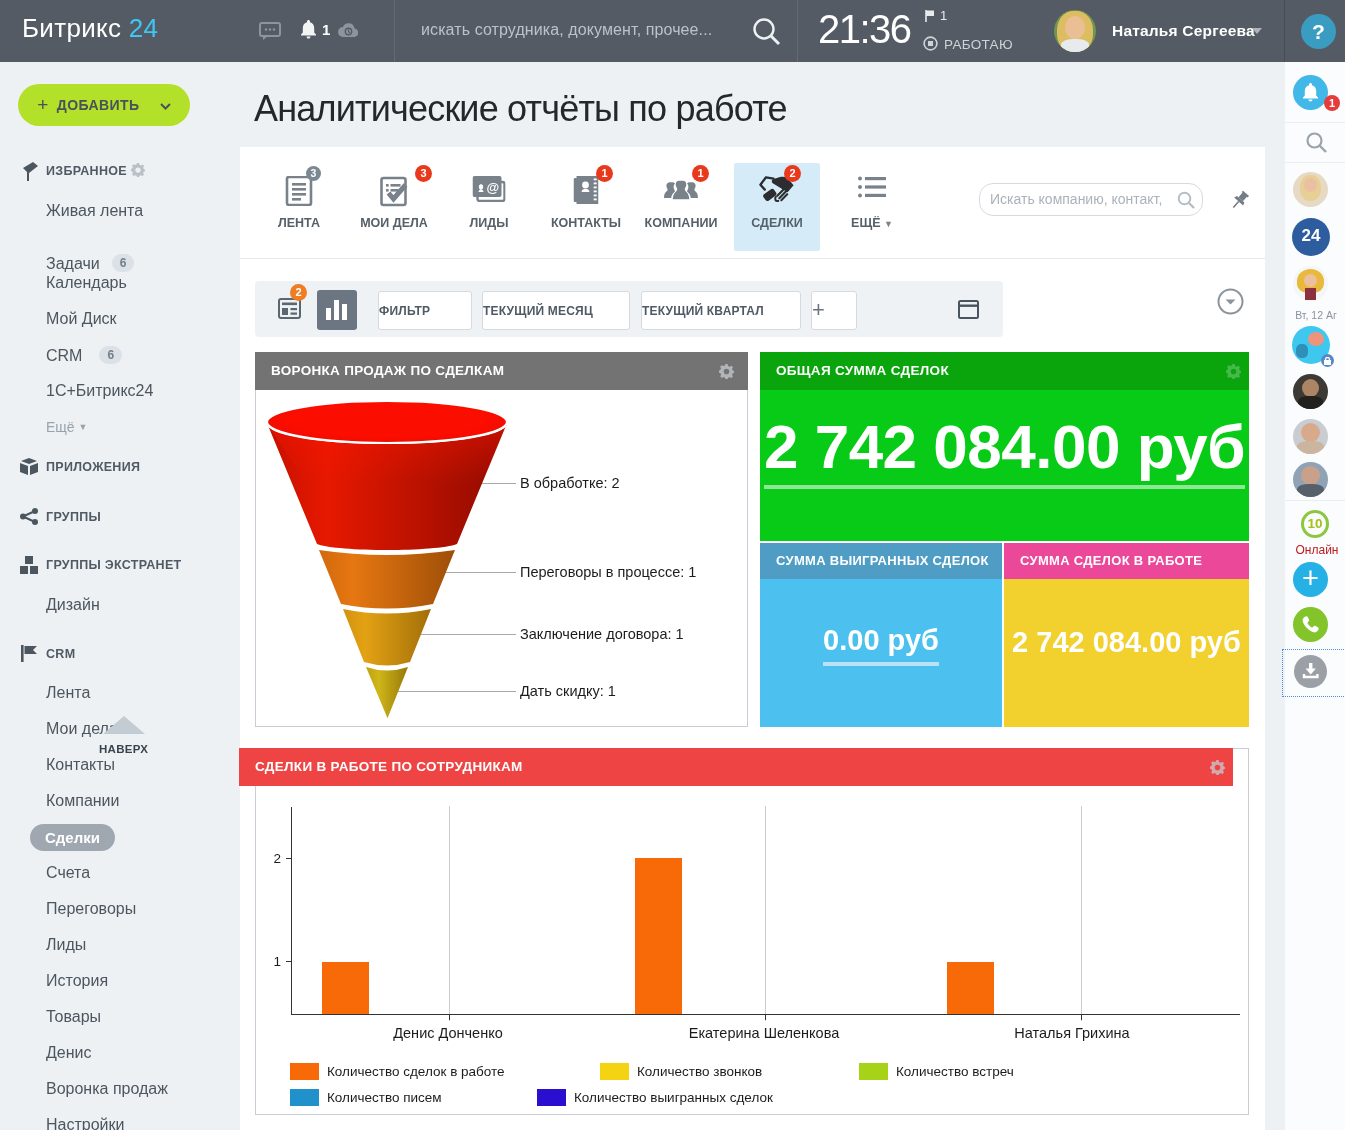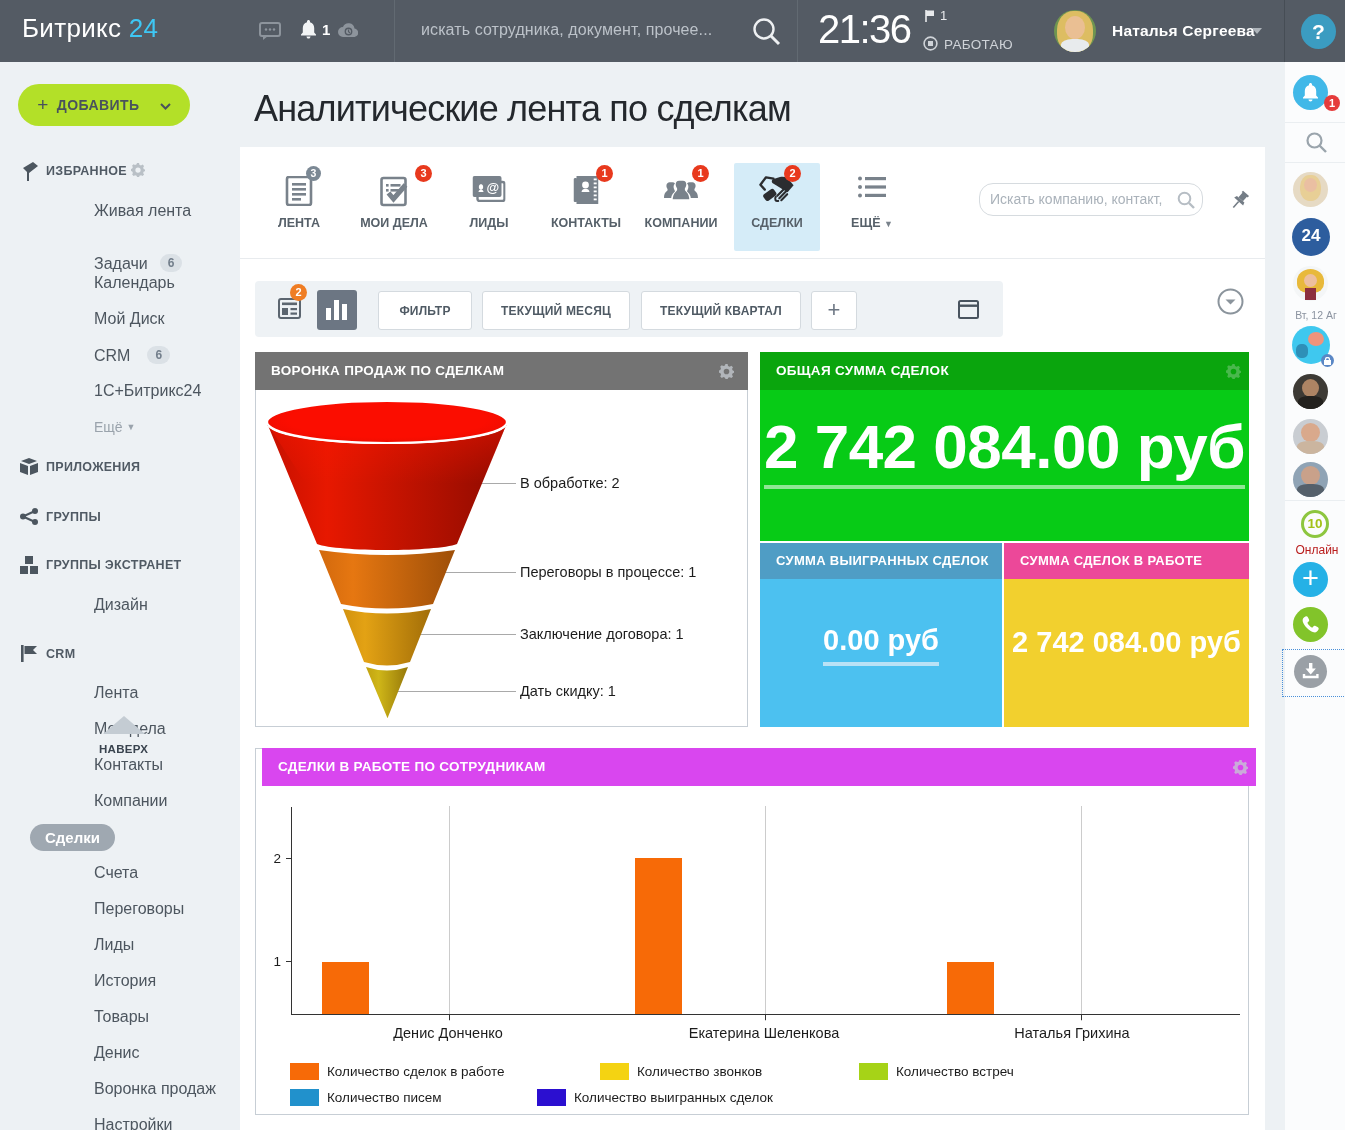--- a/index.html
+++ b/index.html
@@ -8,33 +8,33 @@
   body { font-family:"Liberation Sans", sans-serif; background:#edf1f4; position:relative; }
   .abs { position:absolute; }
   
   #topbar { position:absolute; left:0; top:0; width:1345px; height:62px; background:#545b64; }
   #topbar .sep { position:absolute; top:0; width:1px; height:62px; background:#626a72; }
   .logo { position:absolute; left:22px; top:13px; font-size:26px; color:#fff; font-weight:400; letter-spacing:0.3px;}
   .logo b { color:#3ec7f4; font-weight:400; }
   
   .addbtn { position:absolute; left:18px; top:84px; width:172px; height:42px; background:#b3e028; border-radius:21px; color:#49525c; font-weight:bold; font-size:14px; line-height:42px; text-align:center; letter-spacing:0.4px; }
   .mhead { position:absolute; left:46px; font-size:12.5px; font-weight:bold; color:#505a64; letter-spacing:0.3px; }
-  .mitem { position:absolute; left:46px; font-size:16px; color:#4d565f; white-space:nowrap;margin-left:48px; }
+  .mitem { position:absolute; left:46px; font-size:16px; color:#4d565f; white-space:nowrap; }
   .badge-g { display:inline-block; background:#dbe1e6; color:#727e8b; border-radius:10px; font-size:12px; font-weight:bold; padding:2px 8px; vertical-align:2px; margin-left:12px;}
   
   #panel { position:absolute; left:240px; top:147px; width:1025px; height:983px; background:#ffffff; }
   .title { position:absolute; left:254px; top:88px; font-size:36px; font-weight:300; color:#24282d; letter-spacing:-0.8px; }
   
   .tab { position:absolute; top:163px; width:86px; height:88px; text-align:center; }
   .tab .lbl { position:absolute; width:120px; left:-17px; top:53px; font-size:12.5px; font-weight:bold; color:#566069; }
   .tab svg { position:absolute; top:13px; left:50%; transform:translateX(-50%); }
   .rbadge { position:absolute; width:17px; height:17px; border-radius:50%; background:#e8391d; color:#fff; font-size:11px; font-weight:bold; text-align:center; line-height:17px; }
   .gbadge { background:#7b8894; width:15px; height:15px; line-height:15px; font-size:10.5px; }
   
-  .fbtn { position:absolute; top:291px; height:39px; background:#fff; border:1px solid #d4dadf; border-radius:3px; font-size:12px; font-weight:bold; color:#4f5a64; text-align:center; letter-spacing:0.2px; }
+  .fbtn { position:absolute; top:291px; height:39px; background:#fff; border:1px solid #d4dadf; border-radius:3px; font-size:12px; font-weight:bold; color:#4f5a64; text-align:left; letter-spacing:0.2px; }
   
   .whead { position:absolute; height:38px; color:#fff; font-size:13.5px; font-weight:bold; letter-spacing:0.3px; line-height:38px; padding-left:16px; }
   .gear { position:absolute; top:12px; width:15px; height:15px; opacity:0.75; }
   
   #rail { position:absolute; left:1285px; top:62px; width:60px; height:1068px; background:#fbfcfd; }
   .rsep { position:absolute; left:0px; width:60px; height:1px; background:#eaeef1; }
   .rc { position:absolute; left:8px; width:35px; height:35px; border-radius:50%; }
 </style>
 </head>
 <body>
@@ -88,21 +88,21 @@
      <div class="abs" style="left:7px;top:29px;width:28px;height:14px;background:#e8ebed;border-radius:40%"></div>
   </div>
   <div class="abs" style="left:1112px;top:22px;color:#fff;font-size:15.5px;font-weight:bold;letter-spacing:0.2px">Наталья Сергеева</div>
   <svg class="abs" style="left:1252px;top:28px" width="10" height="6" viewBox="0 0 10 6">
       <path d="M0 0 L10 0 L5 6 Z" fill="#aeb4ba"></path>
     </svg>
 
   <div class="abs" style="left:1301px;top:14px;width:35px;height:35px;border-radius:50%;background:#3b9cc1;color:#fff;font-size:21px;font-weight:bold;text-align:center;line-height:35px">?</div>
 </div>
 
-<div class="title">Аналитические лента по сделкам</div>
+<div class="title">Аналитические отчёты по работе</div>
 <div id="panel"></div>
 <div class="abs" style="left:240px;top:258px;width:1025px;height:1px;background:#e8ebee"></div>
 
 <div class="tab" style="left:256px">
   <svg width="30" height="30" viewBox="0 0 30 30">
       <rect x="3" y="1" width="24" height="28" rx="2" fill="none" stroke="#79828b" stroke-width="2.6"></rect>
       <rect x="8" y="7" width="14" height="2.6" fill="#79828b"></rect>
       <rect x="8" y="12" width="14" height="2.6" fill="#79828b"></rect>
       <rect x="8" y="17" width="14" height="2.6" fill="#79828b"></rect>
       <rect x="8" y="22" width="9" height="2.6" fill="#79828b"></rect>
@@ -317,21 +317,21 @@
   <span style="display:inline-block;margin-top:45px;font-size:29px;font-weight:bold;color:#fff;border-bottom:4px solid #b9e2f6;padding-bottom:5px">0.00 руб</span>
 </div>
 
 <div class="abs" style="left:1004px;top:543px;width:245px;height:184px;background:#f2d02e"></div>
 <div class="whead" style="left:1004px;top:543px;width:245px;height:36px;line-height:36px;background:#ec4899;font-size:13px">СУММА СДЕЛОК В РАБОТЕ</div>
 <div class="abs" style="left:1004px;top:579px;width:245px;height:148px;text-align:center">
   <span style="display:inline-block;margin-top:47px;font-size:29px;font-weight:bold;color:#fff">2 742 084.00 руб</span>
 </div>
 
 <div class="abs" style="left:255px;top:748px;width:994px;height:367px;border:1px solid #c7ced5;background:#fff"></div>
-<div class="whead" style="left:262px;top:748px;width:994px;background:#d946ef">СДЕЛКИ В РАБОТЕ ПО СОТРУДНИКАМ
+<div class="whead" style="left:239px;top:748px;width:994px;background:#ef4444">СДЕЛКИ В РАБОТЕ ПО СОТРУДНИКАМ
   <svg class="gear" style="right:8px" viewBox="0 0 16 16">
       <path fill="#c6ccd2" d="M8 5 A3 3 0 1 0 8 11 A3 3 0 1 0 8 5 M6.8 0 L9.2 0 L9.6 2 L11.4 2.8 L13.2 1.8 L14.9 3.5 L13.9 5.3 L14.7 7 L16 7.4 L16 9.3 L14.6 9.8 L13.9 11.5 L14.9 13.2 L13.2 14.9 L11.5 14 L9.7 14.7 L9.3 16 L6.9 16 L6.4 14.6 L4.7 13.9 L3 14.9 L1.3 13.2 L2.2 11.4 L1.4 9.7 L0 9.2 L0 6.9 L1.4 6.4 L2.1 4.6 L1.2 3 L2.9 1.3 L4.6 2.2 L6.4 1.5 Z"></path>
     </svg>
 </div>
 <svg class="abs" style="left:256px;top:787px" width="992" height="327" viewBox="0 0 992 327">
   <g stroke="#cccccc" stroke-width="1">
       <line x1="193.5" y1="19" x2="193.5" y2="234"></line>
       <line x1="509.5" y1="19" x2="509.5" y2="234"></line>
       <line x1="825.5" y1="19" x2="825.5" y2="234"></line>
     </g>

